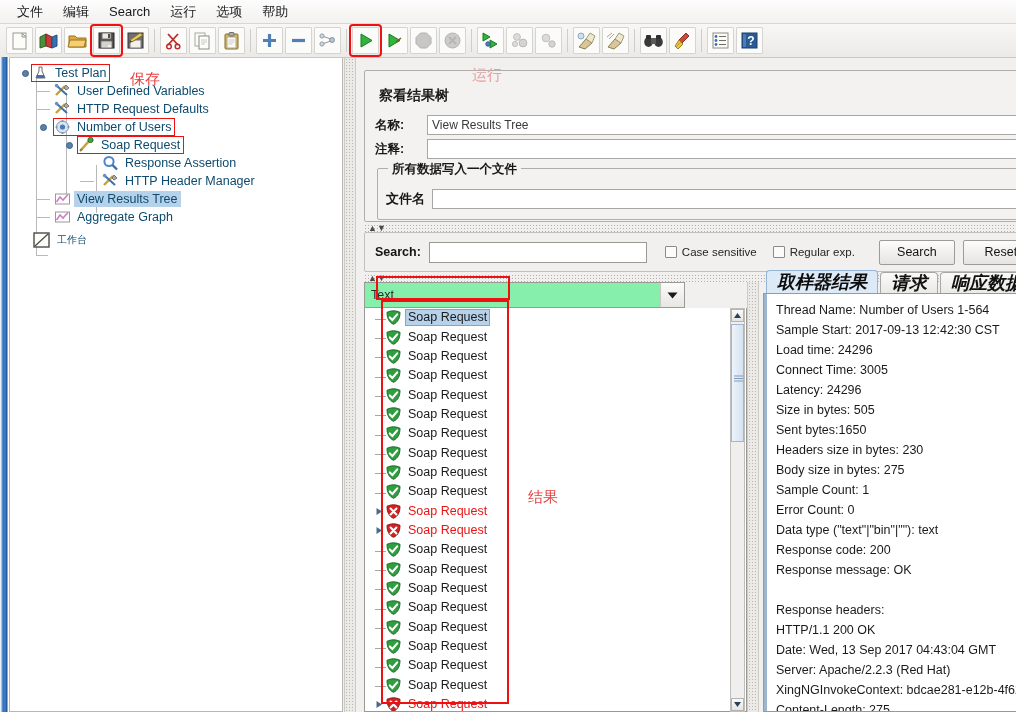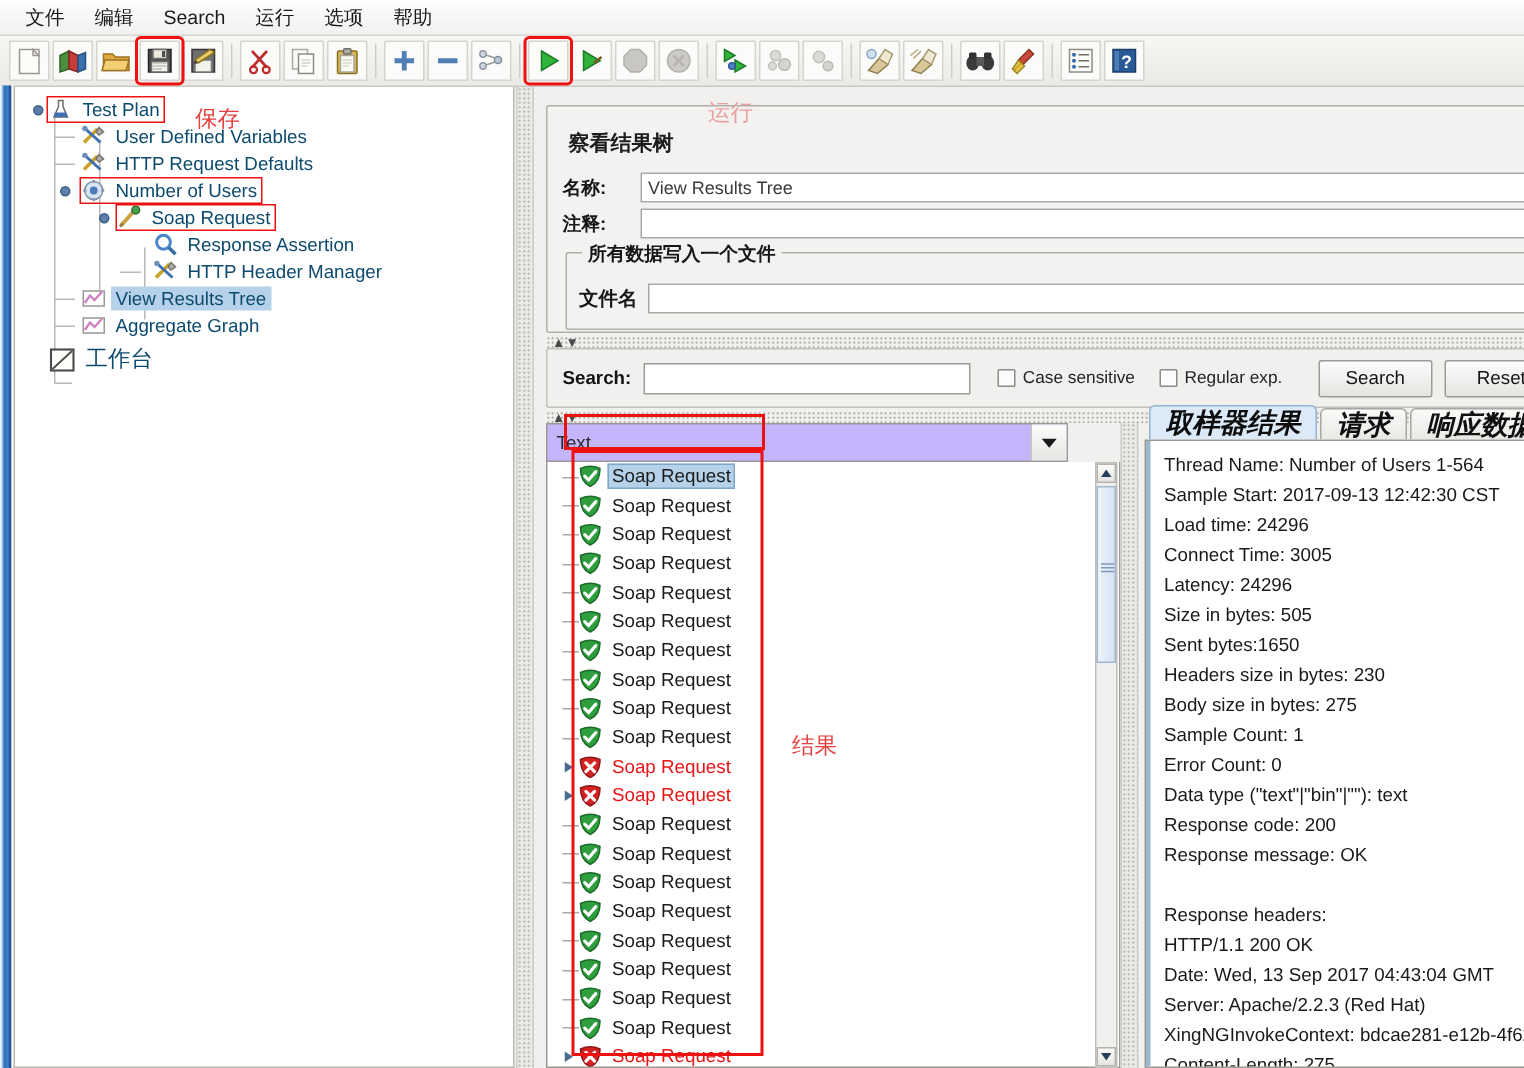--- a/index.html
+++ b/index.html
@@ -148,22 +148,22 @@
 
   .collapse-strip2 {
     position:absolute; left:7px; top:216px; width:1010px; height:8px;
     background-image: radial-gradient(#b2b0ab 0.7px, transparent 0.8px);
     background-size: 3px 3px;
   }
   .collapse-strip2 .arr { position:absolute; top:-1px; font-size:9px; color:#4a4a4a; }
 
   
   .combo-row {
-    position:absolute; left:7px; top:224px; width:348px; height:26px;
-    border:1px solid #9b9996; background:#c4b5fd; display:flex; align-items:center;
+    position:absolute; left:7px; top:224px; width:321px; height:26px;
+    border:1px solid #9b9996; background:#86efac; display:flex; align-items:center;
   }
   .combo-text { font-size:12.5px; color:#2a2a2a; padding-left:6px; flex:1; }
   .combo-arrow {
     width:24px; height:24px; border-left:1px solid #c8c6c2;
     background:linear-gradient(to bottom,#fbfbfa,#e8e6e3);
     display:flex; align-items:center; justify-content:center;
   }
 
   .results-tree {
     position:absolute; left:7px; top:250px; width:383px; height:404px;
@@ -578,21 +578,21 @@
         <span class="tlabel">Aggregate Graph</span>
       </div>
 
       <div class="trow" style="padding-left:22px; height:22px; margin-top:3px;">
         <span class="ticon" style="width:19px;height:18px;">
           <svg width="19" height="18" viewBox="0 0 19 18">
               <rect x="2" y="2" width="15" height="14" fill="#fdfdfa" stroke="#4a4a4a" stroke-width="1.4"></rect>
               <path d="M3 15 L16 3" stroke="#4a4a4a" stroke-width="1.2"></path>
             </svg>
         </span>
-        <span class="tlabel" style="font-size:15px;">工作台</span>
+        <span class="tlabel" style="font-size:10px;">工作台</span>
       </div>
 
     </div>
   </div>
 
   <div class="tree-split"></div>
 
   <div class="right">
 
     <div class="panel-box">

